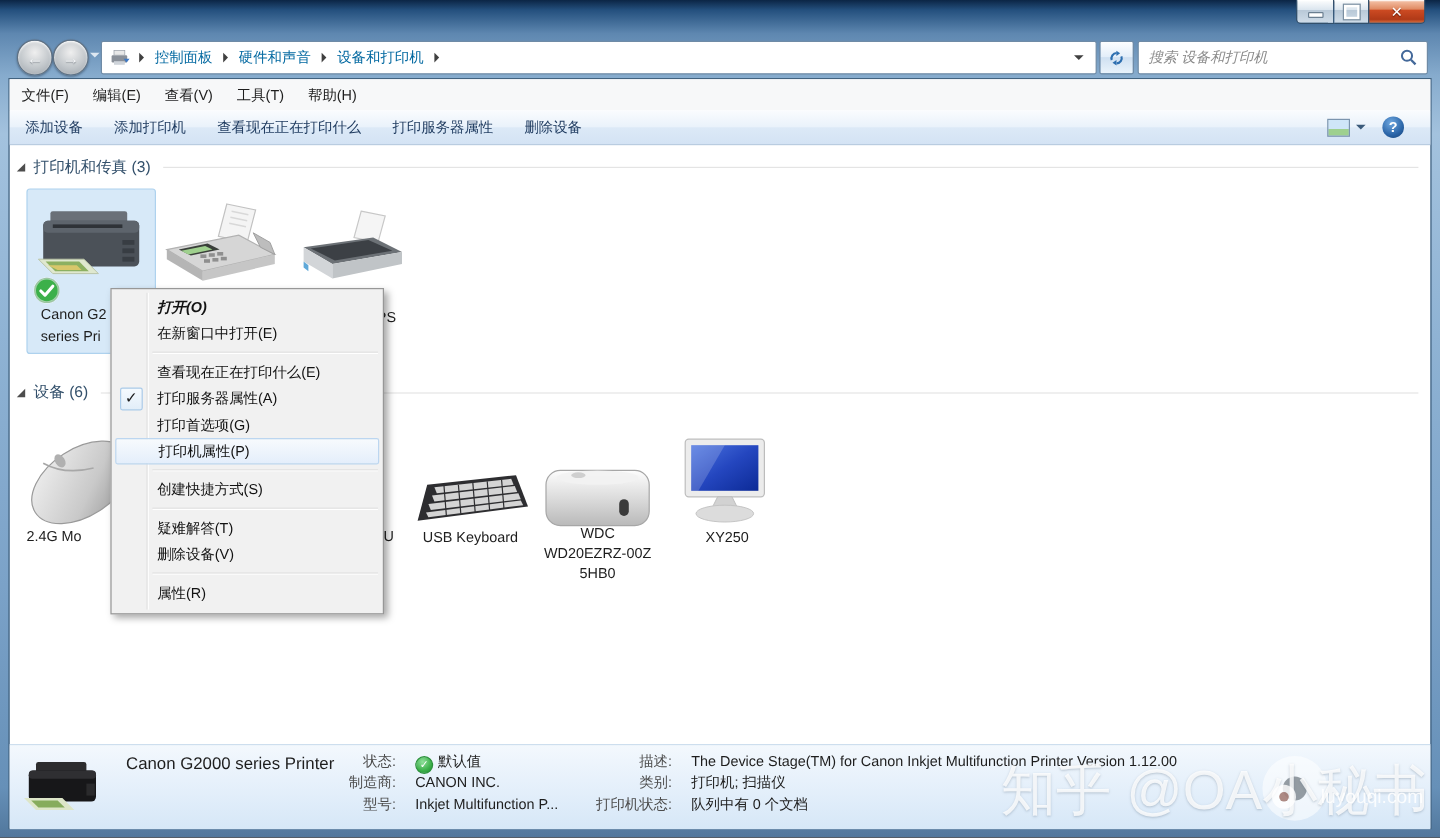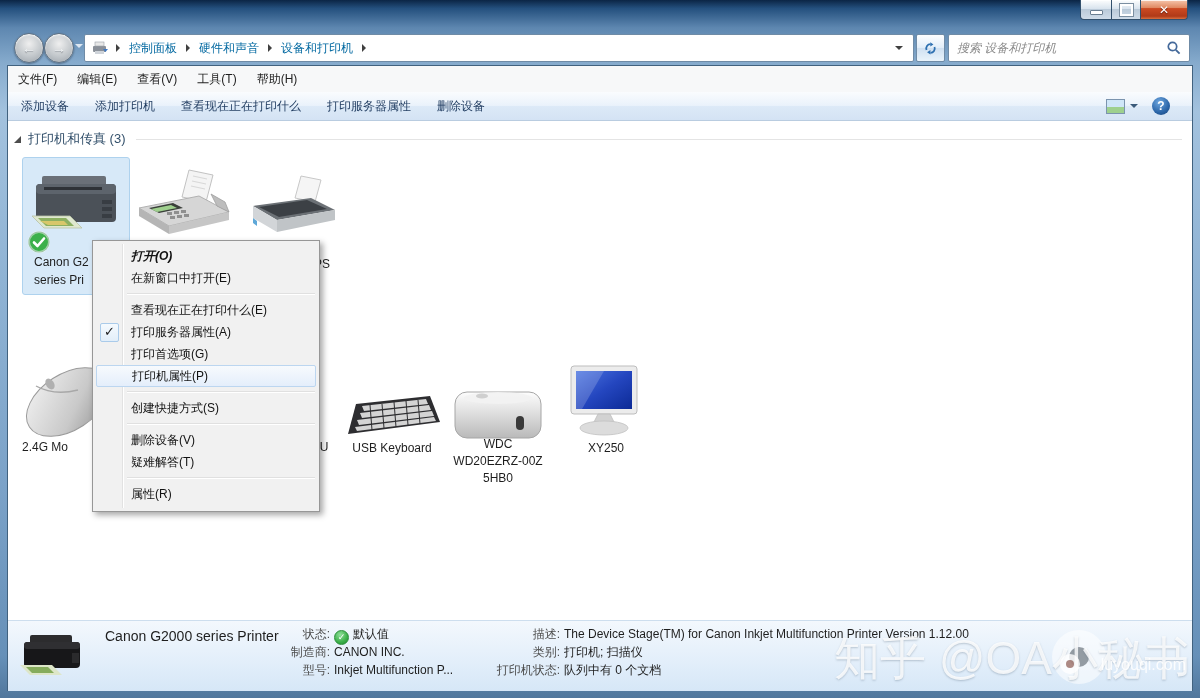--- a/index.html
+++ b/index.html
@@ -44,21 +44,21 @@
   .cmenu::before{content:"";position:absolute;left:29px;top:3px;bottom:3px;width:1px;background:#e2e2e2;box-shadow:1px 0 0 #fff;}
   .mi{position:relative;height:22px;line-height:22px;padding-left:36px;white-space:nowrap;}
   .mi.bold{font-weight:bold;font-style:italic;}
   .mi.hl{background:linear-gradient(180deg,#f7fafd,#e4eefb);border:1px solid #bcd6f0;border-radius:2px;height:20px;line-height:20px;margin:0 1px;padding-left:35px;}
   .msep{height:1px;background:#e0e0e0;border-bottom:1px solid #fff;margin:4px 2px 4px 32px;}
   .ck{position:absolute;left:5px;top:2px;width:17px;height:17px;border:1px solid #aacbea;border-radius:2px;background:linear-gradient(180deg,#f5fafe,#e2eef9);color:#1c1c1c;font-size:13px;line-height:16px;text-align:center;}
   
   .details{position:absolute;left:0;top:554px;width:100%;height:70px;background:linear-gradient(180deg,#f3f8fd,#e2eefa 60%,#d6e7f7);border-top:1px solid #cddeee;font-size:12px;color:#1e1e1e;}
   .drow{display:flex;height:18px;line-height:18px;}
   .dlab{color:#4d4d4d;text-align:right;}
-  .dval{margin-left:4px;white-space:nowrap;}
+  .dval{margin-left:16px;white-space:nowrap;}
   .gbadge{display:inline-block;width:13px;height:13px;border-radius:50%;background:radial-gradient(circle at 40% 30%,#8fe09a,#3cb04a 60%,#1e8b30);border:1px solid #2a8f3a;color:#fff;font-size:9px;line-height:13px;text-align:center;vertical-align:-2px;margin-right:4px;}
   
   .wm{position:absolute;right:10px;top:628px;font-size:46px;color:rgba(255,255,255,.82);text-shadow:0 1px 2px rgba(90,110,130,.35);z-index:40;white-space:nowrap;}
   .wmcirc{position:absolute;left:1052px;top:630px;width:54px;height:54px;border-radius:50%;background:rgba(255,255,255,.55);z-index:39;}
   .wmcirc::after{content:"";position:absolute;left:17px;top:17px;width:20px;height:20px;border-radius:50%;background:rgba(70,80,90,.55);}
   .wmsite{position:absolute;right:14px;top:656px;font-size:16px;color:rgba(255,255,255,.85);z-index:41;}
   .wmsicon{position:absolute;left:1060px;top:654px;width:20px;height:20px;border-radius:50%;background:rgba(255,255,255,.8);z-index:41;}
   .wmsicon::after{content:"";position:absolute;left:6px;top:6px;width:8px;height:8px;border-radius:50%;background:rgba(120,60,50,.6);}
 </style>
 </head>
@@ -200,20 +200,25 @@
       <path d="M16 33 L64 26 L84 35 L36 43 Z" fill="#3c4045"></path>
       <path d="M10 32 L34 46 L34 58 L10 44 Z" fill="#d2d5d8"></path>
       <path d="M34 46 L92 36 L92 46 L34 58 Z" fill="#c0c4c7"></path>
       <path d="M10 44 L14 47 L14 52 L10 49 Z" fill="#5fa8d8"></path>
     </svg>
     <div class="lbl" style="position:absolute;left:306px;top:188px;line-height:21px;">
       <div>PS</div>
       <div>t</div>
     </div>
 
+    <div class="sechdr" style="left:6px;top:252px;width:1168px;">
+      <span class="tri"></span>
+      <span>设备 (6)</span>
+      <span class="rule"></span>
+    </div>
 
     <svg width="104" height="80" viewBox="0 0 104 80" style="position:absolute;left:8px;top:296px;">
       <defs>
           <linearGradient id="gm" x1="0" y1="0" x2="1" y2="1">
             <stop offset="0" stop-color="#f4f4f4"></stop>
             <stop offset=".6" stop-color="#c9c9c9"></stop>
             <stop offset="1" stop-color="#8f8f8f"></stop>
           </linearGradient>
         </defs>
       <ellipse cx="52" cy="40" rx="46" ry="28" fill="url(#gm)" stroke="#9a9a9a" stroke-width="1" transform="rotate(-33 52 40)"></ellipse>
@@ -284,22 +289,22 @@
       <div class="mi">查看现在正在打印什么(E)</div>
       <div class="mi">
         <span class="ck">✓</span>
         <span>打印服务器属性(A)</span>
       </div>
       <div class="mi">打印首选项(G)</div>
       <div class="mi hl">打印机属性(P)</div>
       <div class="msep"></div>
       <div class="mi">创建快捷方式(S)</div>
       <div class="msep"></div>
+      <div class="mi">疑难解答(T)</div>
       <div class="mi">删除设备(V)</div>
-      <div class="mi">疑难解答(T)</div>
       <div class="msep"></div>
       <div class="mi">属性(R)</div>
     </div>
 
     <div class="details">
       <svg width="74" height="50" viewBox="0 0 74 50" style="position:absolute;left:10px;top:10px;">
         <rect x="12" y="4" width="42" height="9" rx="2" fill="#2c2c2e"></rect>
         <rect x="6" y="11" width="56" height="26" rx="4" fill="#171719"></rect>
         <rect x="6" y="11" width="56" height="7" rx="3" fill="#2f2f32"></rect>
         <path d="M2 34 L34 34 L44 44 L12 44 Z" fill="#dde6c8"></path>

